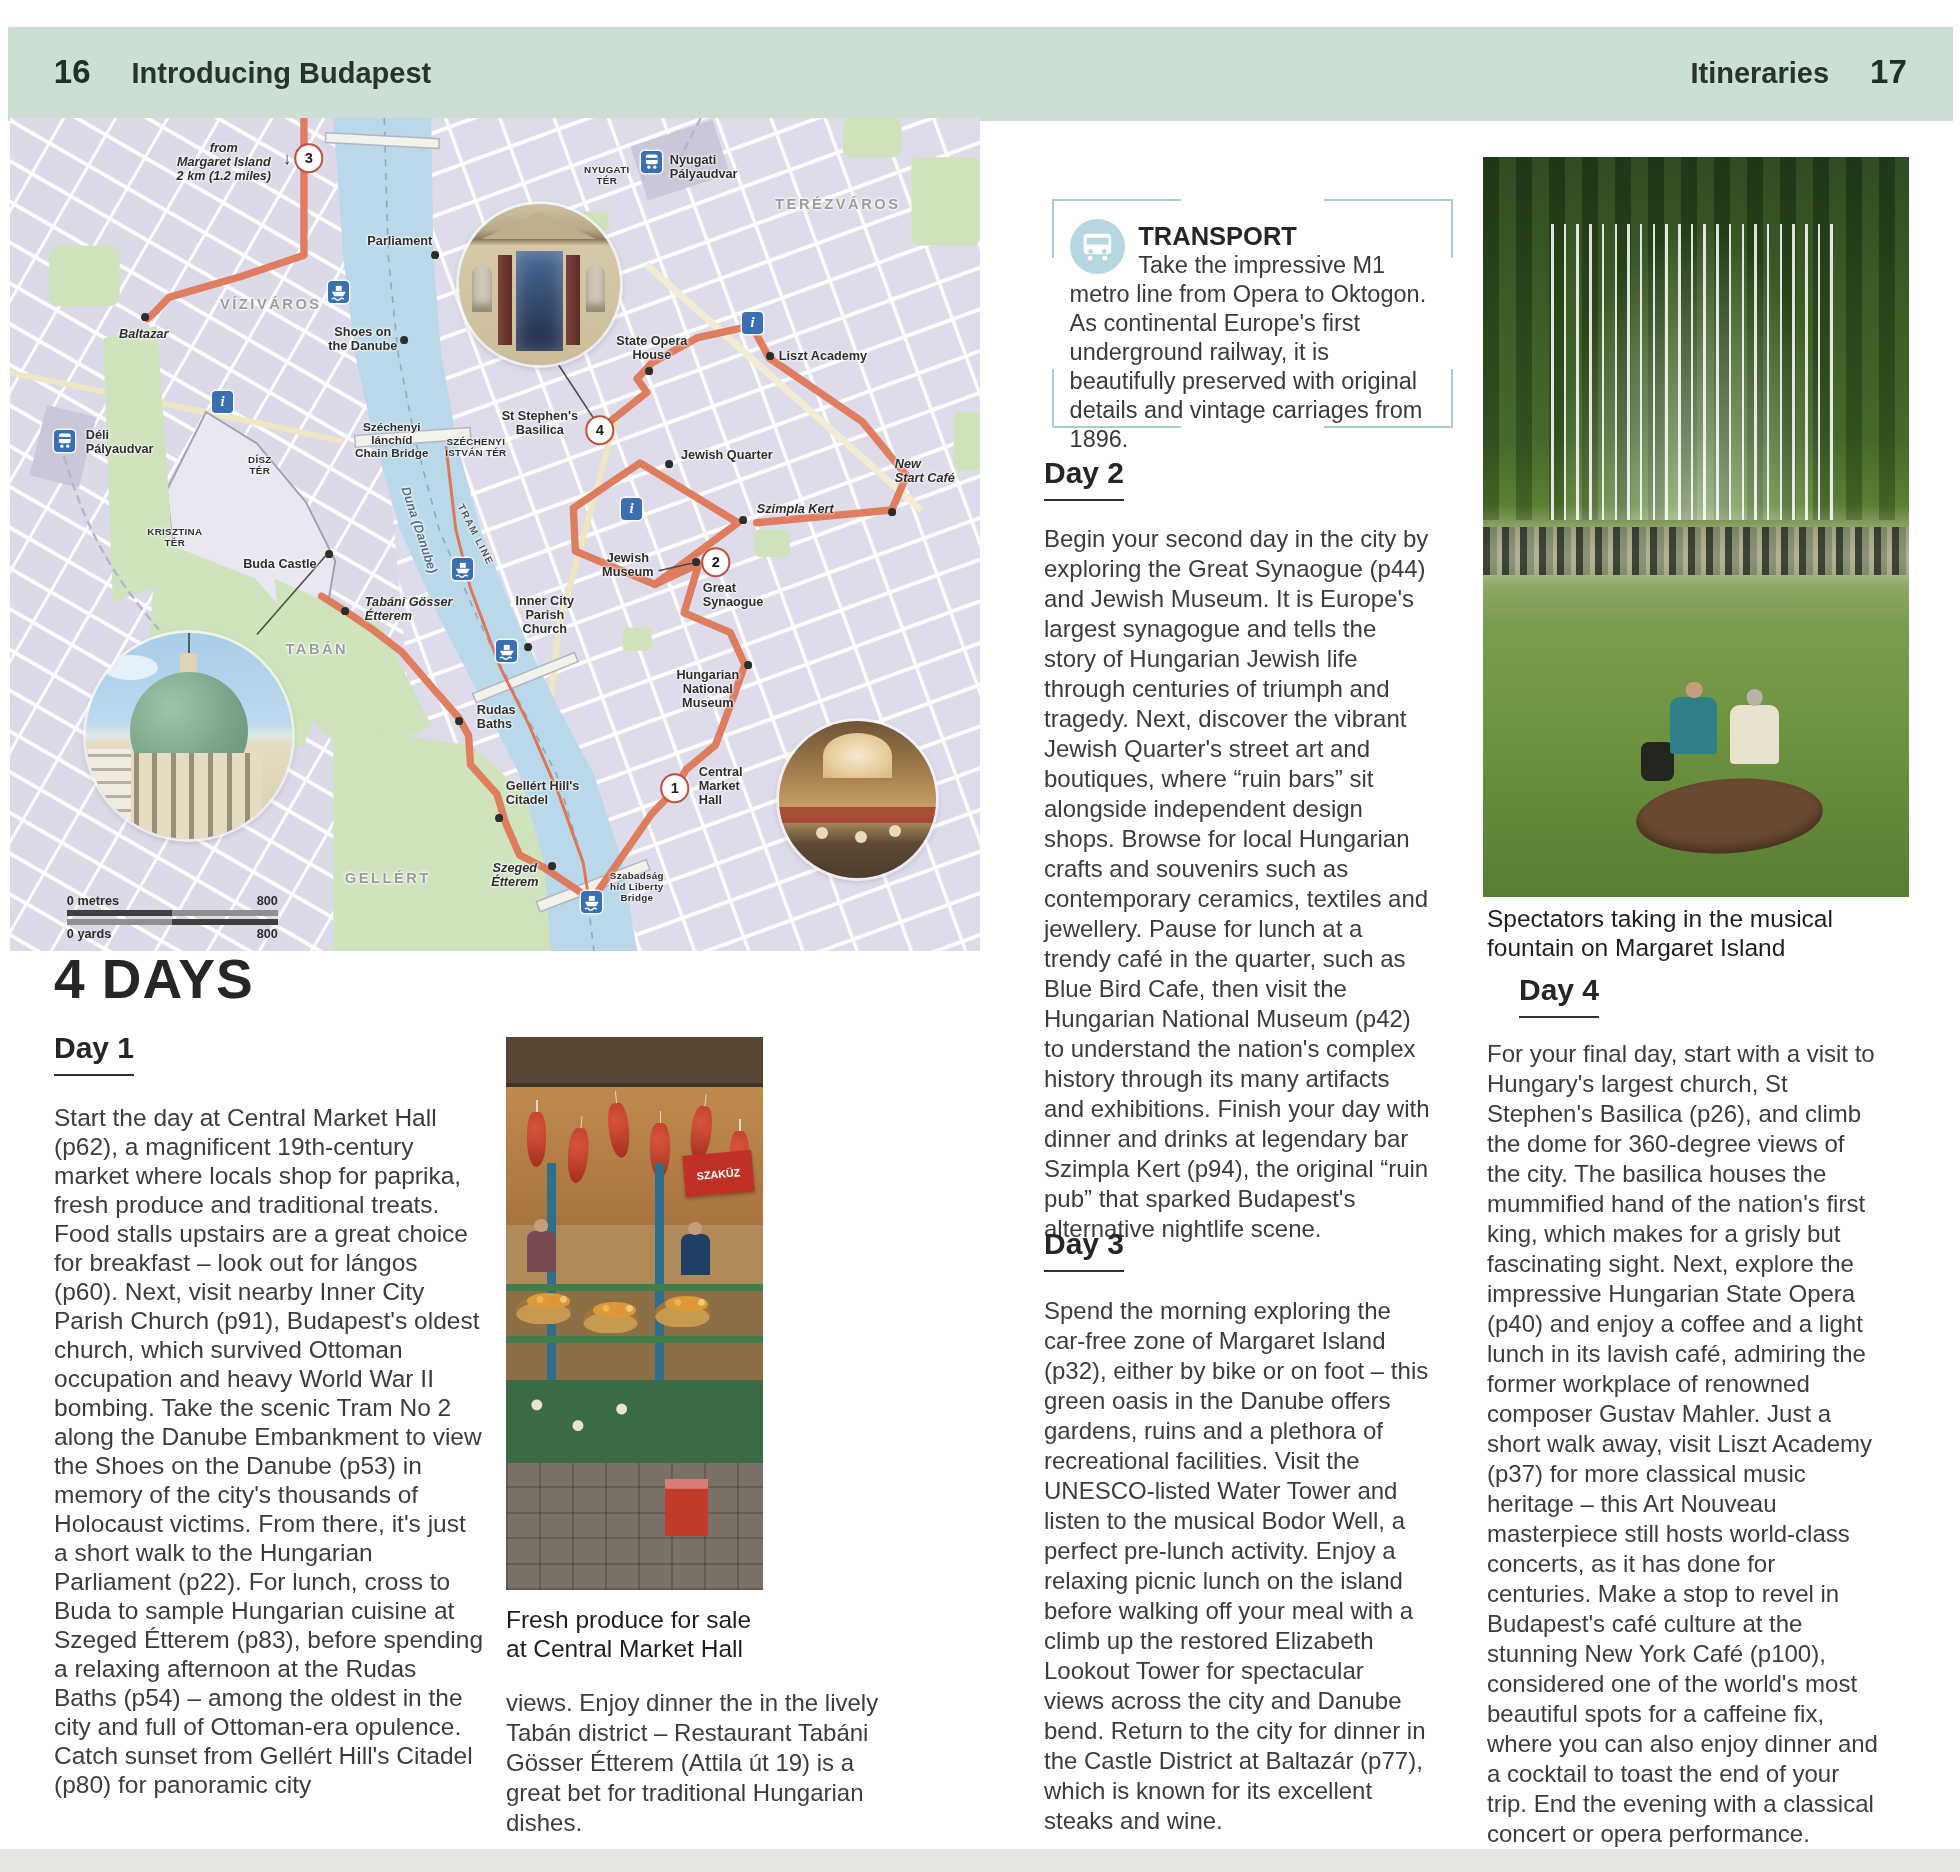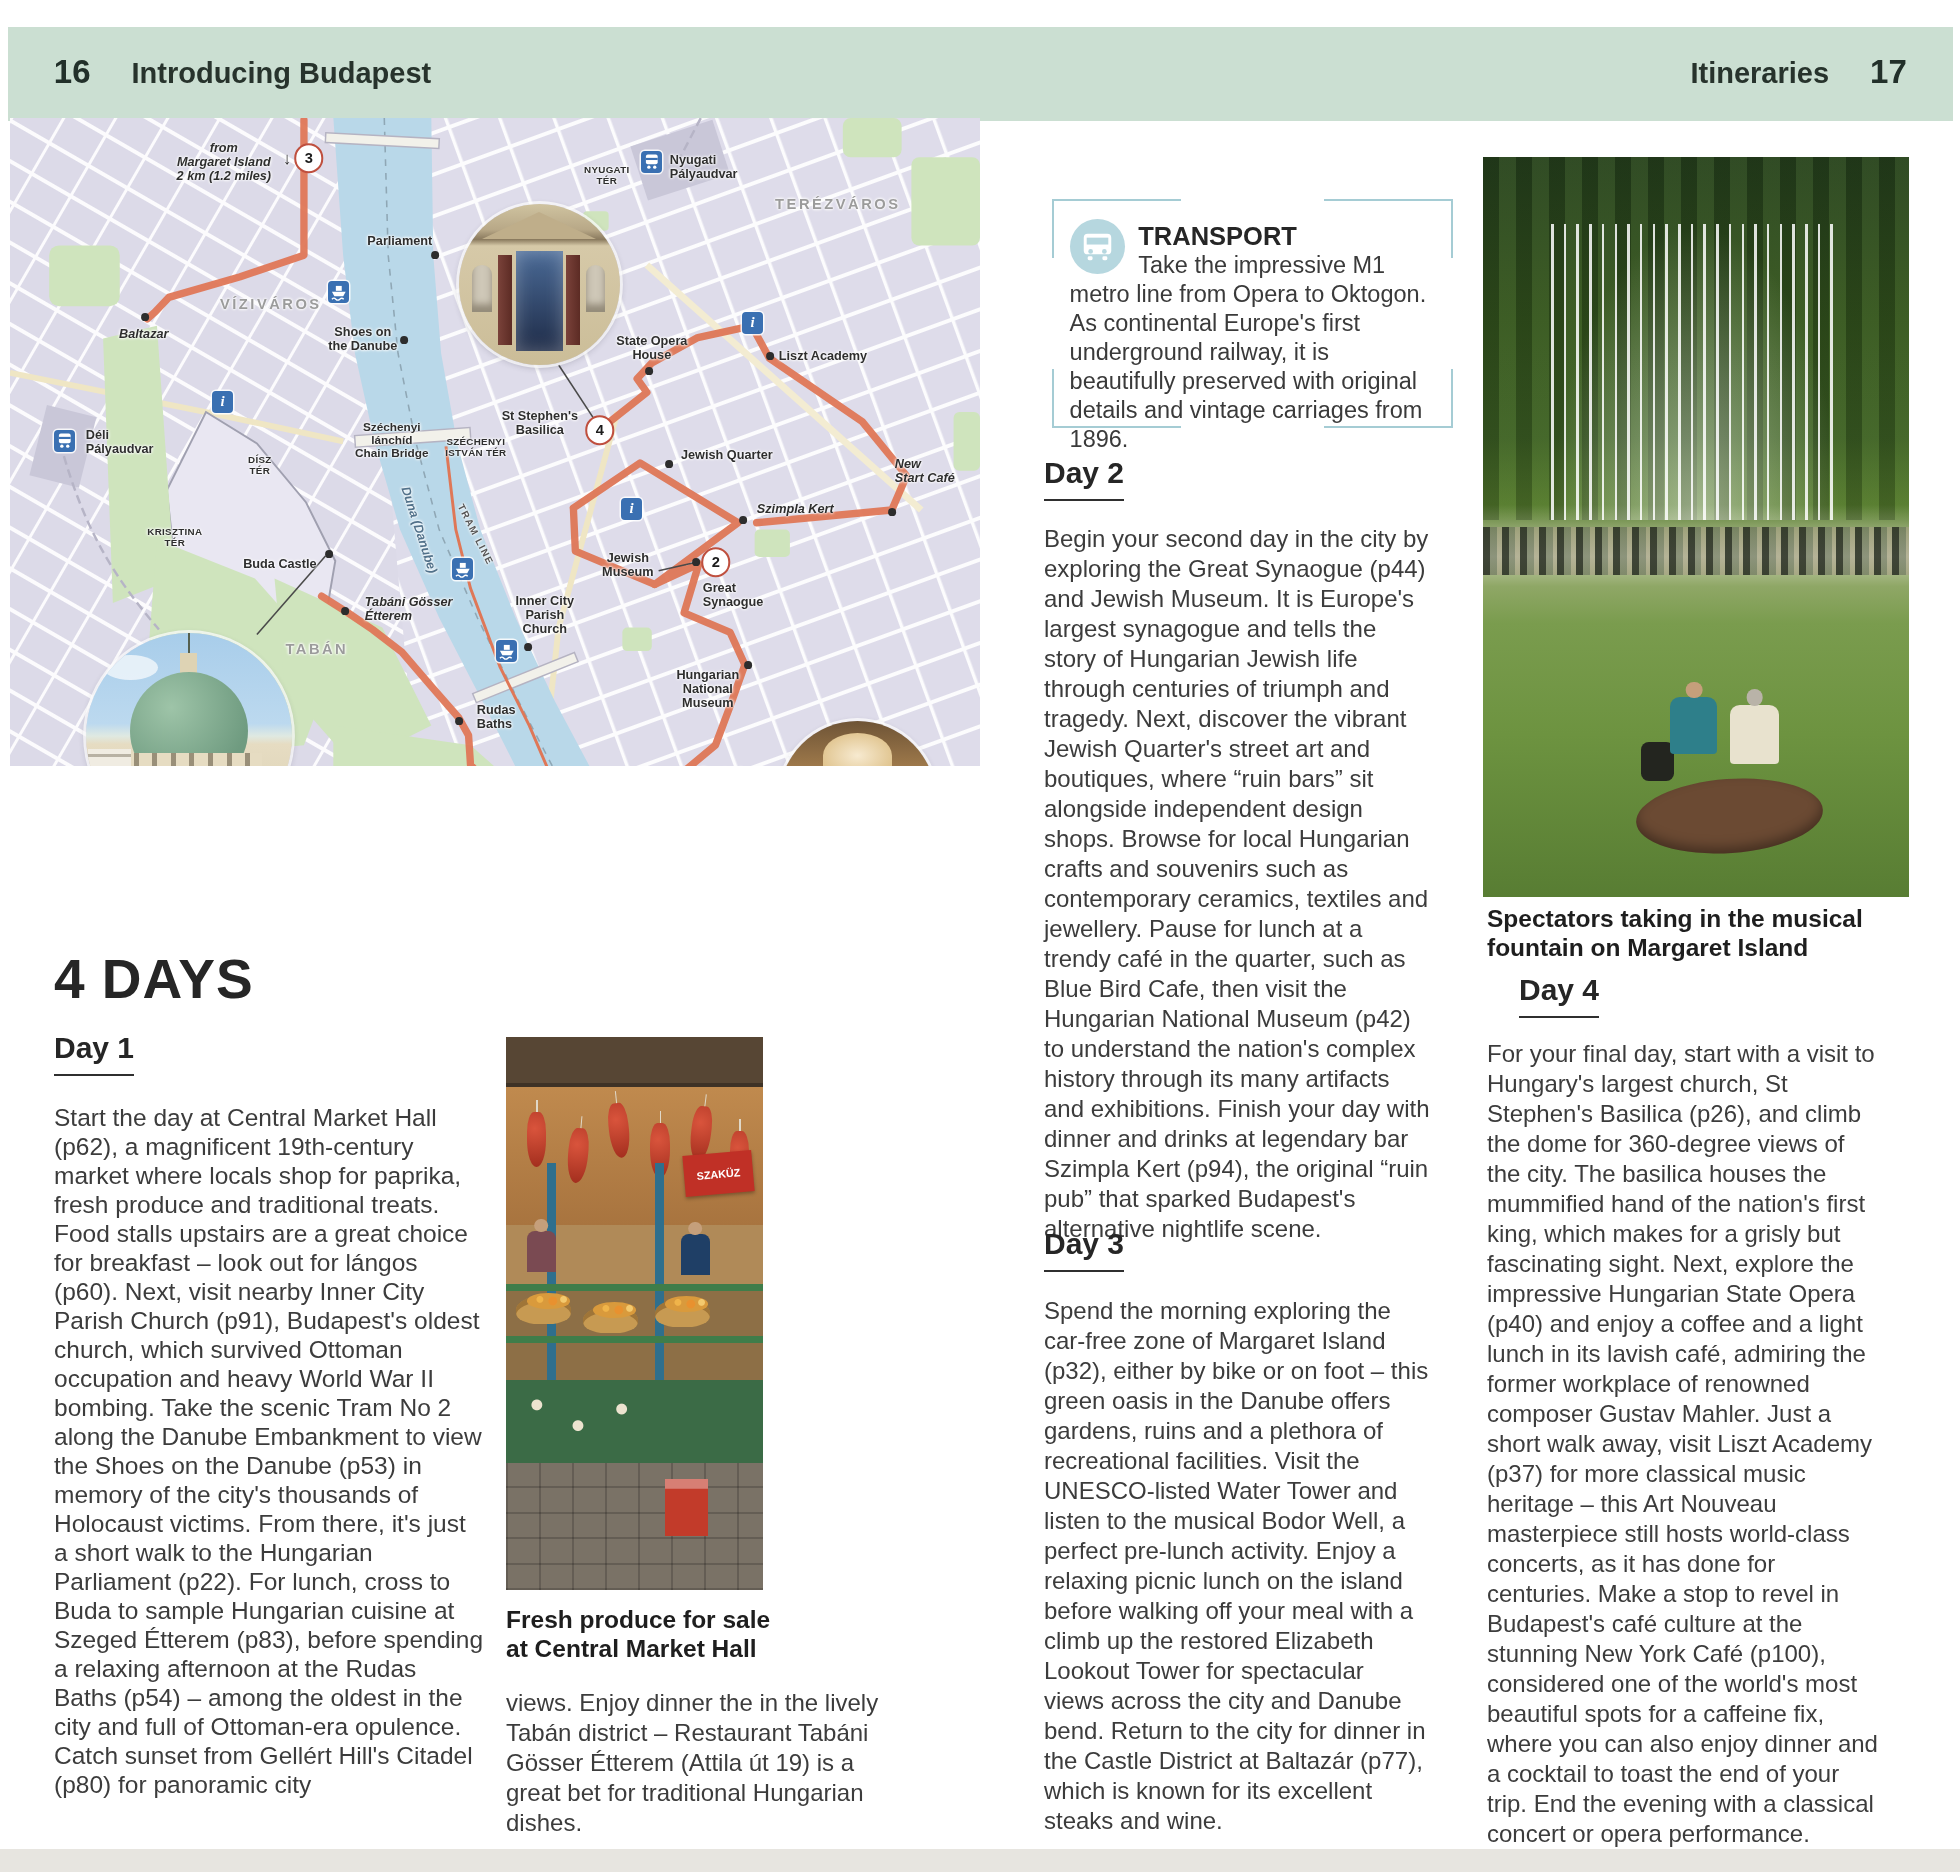--- a/index.html
+++ b/index.html
@@ -8,21 +8,21 @@
         outline:1px solid #d8d8d8;}
 
   
   .hdr{position:absolute;left:7.8px;top:27.4px;width:1945px;height:94px;background:#cbdfd2;}
   .hdr .pnum{font-weight:800;font-size:33px;color:#22302a;}
   .hdr .htitle{font-weight:600;font-size:29px;color:#27332c;}
   .hdr-left{position:absolute;left:46px;top:25.5px;display:flex;gap:41px;align-items:baseline;}
   .hdr-right{position:absolute;right:46px;top:25.5px;display:flex;gap:41px;align-items:baseline;}
 
   
-  .map{position:absolute;left:9.8px;top:118px;width:970px;height:648px;background:#dedcea;overflow:hidden;}
+  .map{position:absolute;left:9.8px;top:118px;width:970px;height:833px;background:#dedcea;overflow:hidden;}
   .map svg{position:absolute;left:0;top:0;}
   .mlbl{position:absolute;font-size:12.7px;line-height:1.12;font-weight:600;color:#2e2e2e;
         white-space:pre-line;text-align:center;
         text-shadow:0 0 2px #fff,0 0 2.9px #fff,0 0 3.9px #fff;z-index:6;}
   .ctr{transform:translate(-50%,-50%);}
   .la{text-align:left;}
   .it{font-style:italic;}
   .gray{color:#9b9b9b;font-size:14.7px;letter-spacing:2.5px;font-weight:600;}
   .sm{font-size:9.8px;letter-spacing:0.3px;}
   .rotduna{transform:translate(-50%,-50%) rotate(72deg);color:#51718a;font-style:italic;font-weight:600;}
@@ -41,21 +41,21 @@
   .srow{display:flex;justify-content:space-between;margin:2px 0;}
   .sbar{height:5.9px;display:flex;}
   .sbar i{flex:1;}
 
   
   .bigtitle{position:absolute;font-size:55px;font-weight:800;letter-spacing:1px;color:#262626;}
   .dayh{position:absolute;font-size:30px;font-weight:800;color:#262626;}
   .dayh span{display:inline-block;padding-bottom:8.8px;border-bottom:2.9px solid #2f2f2f;}
   .body{position:absolute;font-size:24px;line-height:30px;color:#3c3c3c;}
   .body1{font-size:24.5px;line-height:29px;}
-  .cap{position:absolute;font-size:24.5px;line-height:29px;font-weight:700;color:#1e1e1e;white-space:pre-line;}
+  .cap{position:absolute;font-size:24.5px;line-height:29px;font-weight:400;color:#1e1e1e;white-space:pre-line;}
 
   
   .tbox{position:absolute;left:1052px;top:199px;width:401px;height:229px;}
   .br{position:absolute;width:127px;height:57px;border:0 solid #a5ccd4;}
   .br.tl{left:0;top:0;border-top-width:2.9px;border-left-width:2.9px;}
   .br.tr{right:0;top:0;border-top-width:2.9px;border-right-width:2.9px;}
   .br.bl{left:0;bottom:0;border-bottom-width:2.9px;border-left-width:2.9px;}
   .br.brr{right:0;bottom:0;border-bottom-width:2.9px;border-right-width:2.9px;}
   .tcontent{position:absolute;left:17.6px;top:19.6px;width:365px;}
   .buscirc{float:left;width:55px;height:55px;border-radius:50%;background:#b6d7df;margin:0 13.7px 5.9px 0;

